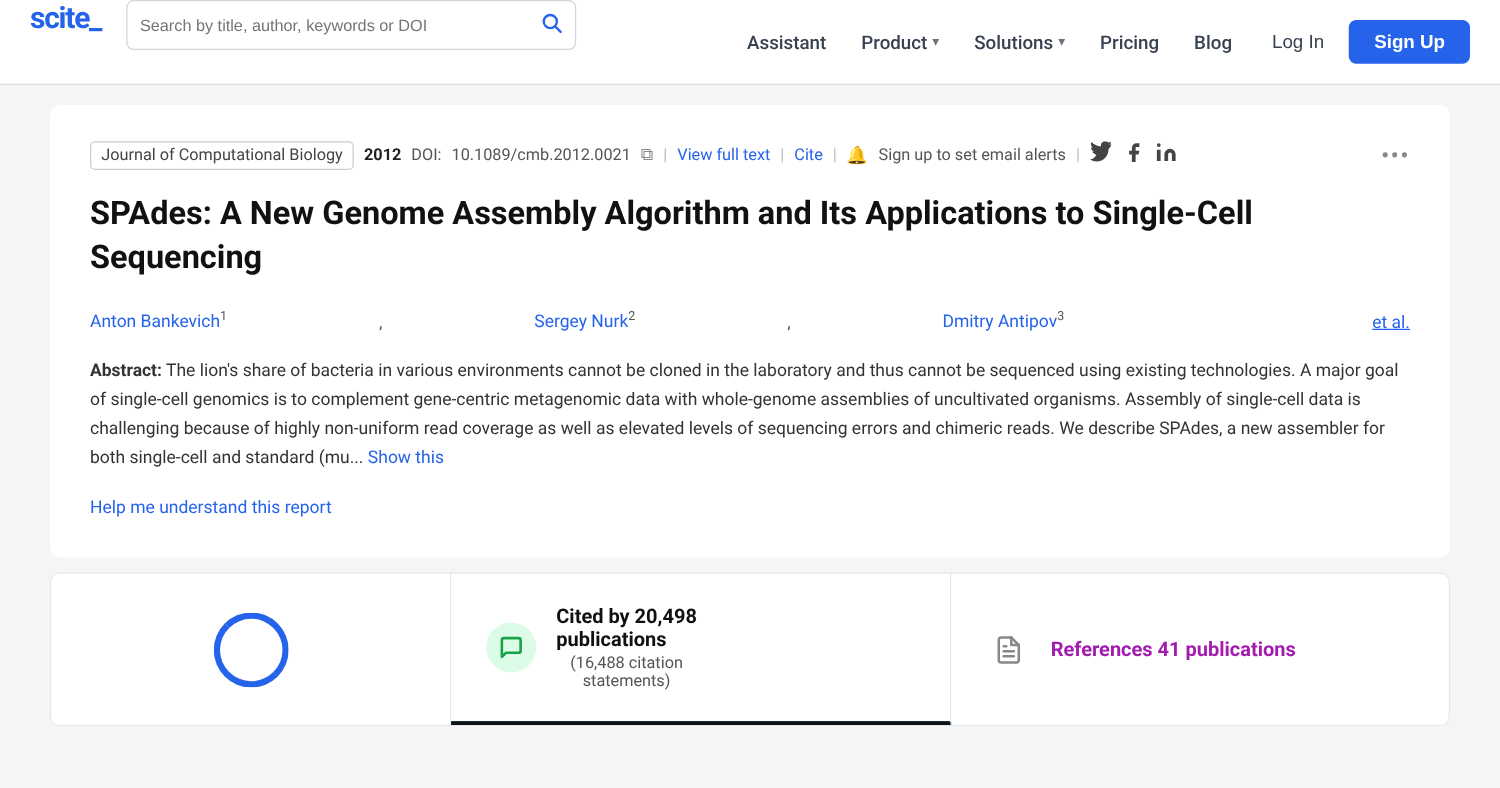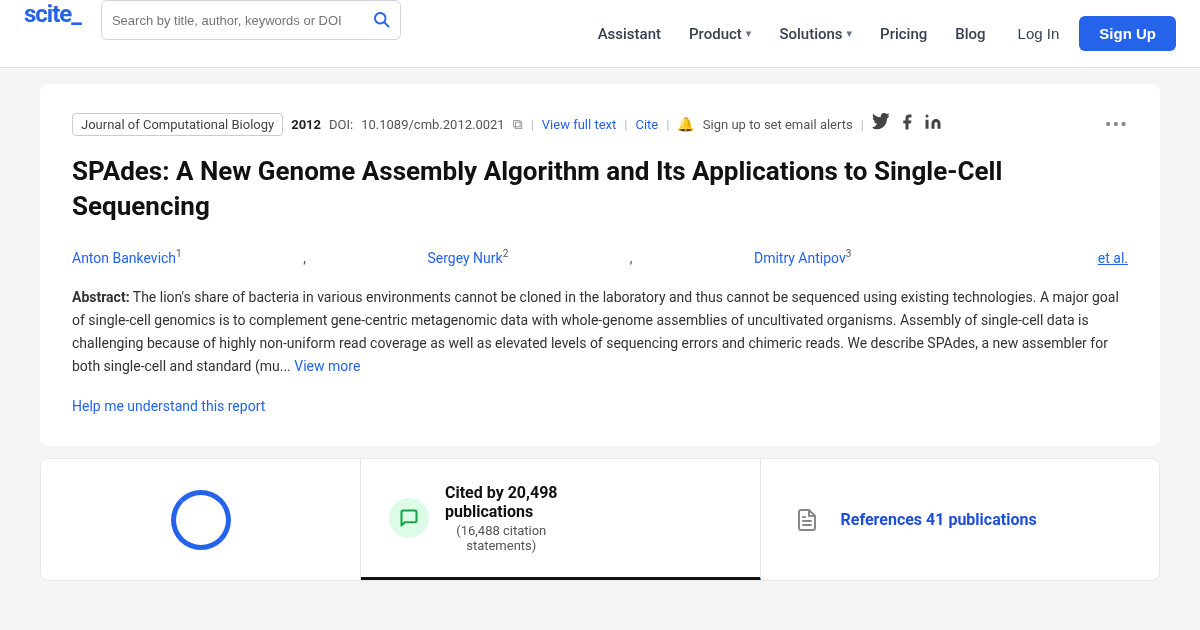--- a/index.html
+++ b/index.html
@@ -22,21 +22,21 @@
       white-space: nowrap;
       text-decoration: none;
     }
     .search-wrapper {
       display: flex;
       align-items: center;
       border: 1.5px solid #d1d5db;
       border-radius: 6px;
       padding: 0 10px;
       height: 40px;
-      width: 300px;
+      width: 360px;
       background: #fff;
       gap: 8px;
     }
     .search-wrapper input {
       border: none;
       outline: none;
       font-size: 13px;
       color: #555;
       width: 100%;
       background: transparent;
@@ -265,21 +265,21 @@
       display: flex;
       align-items: center;
       justify-content: center;
       margin-right: 16px;
       color: #888;
       font-size: 22px;
     }
     .references-text {
       font-size: 16px;
       font-weight: 700;
-      color: #1d4ed8;
+      color: #a21caf;
     }
   </style>
 </head>
 <body>
 
 <nav class="navbar">
   <a class="logo">scite_</a>
 
   <div class="search-wrapper">
     <input type="text" placeholder="Search by title, author, keywords or DOI" style="">
@@ -366,21 +366,21 @@
       </a>
       <span class="author-sep">&nbsp;</span>
       <a class="et-al">et al.</a>
     </div>
 
     
     <p class="abstract">
       <strong>Abstract:</strong>
       <span> </span>
       <span>The lion's share of bacteria in various environments cannot be cloned in the laboratory and thus cannot be sequenced using existing technologies. A major goal of single-cell genomics is to complement gene-centric metagenomic data with whole-genome assemblies of uncultivated organisms. Assembly of single-cell data is challenging because of highly non-uniform read coverage as well as elevated levels of sequencing errors and chimeric reads. We describe SPAdes, a new assembler for both single-cell and standard (mu...</span>
-      <a class="show-more">View more</a>
+      <a class="show-more">Show this</a>
     </p>
 
     
     <a class="help-link">Help me understand this report</a>
   </div>
 
   <div class="stats-section">
 
     <div class="spinner-section">
       <div class="spinner"></div>

